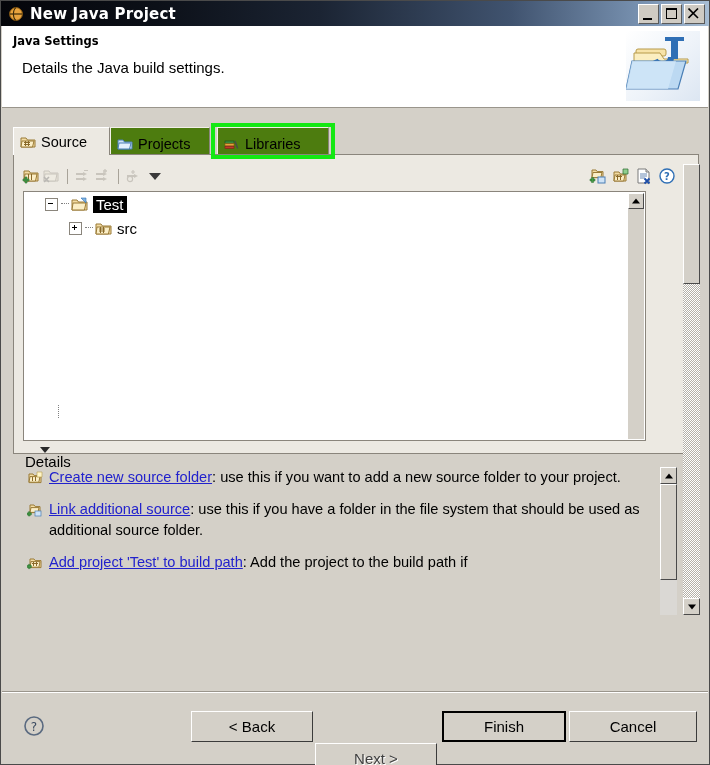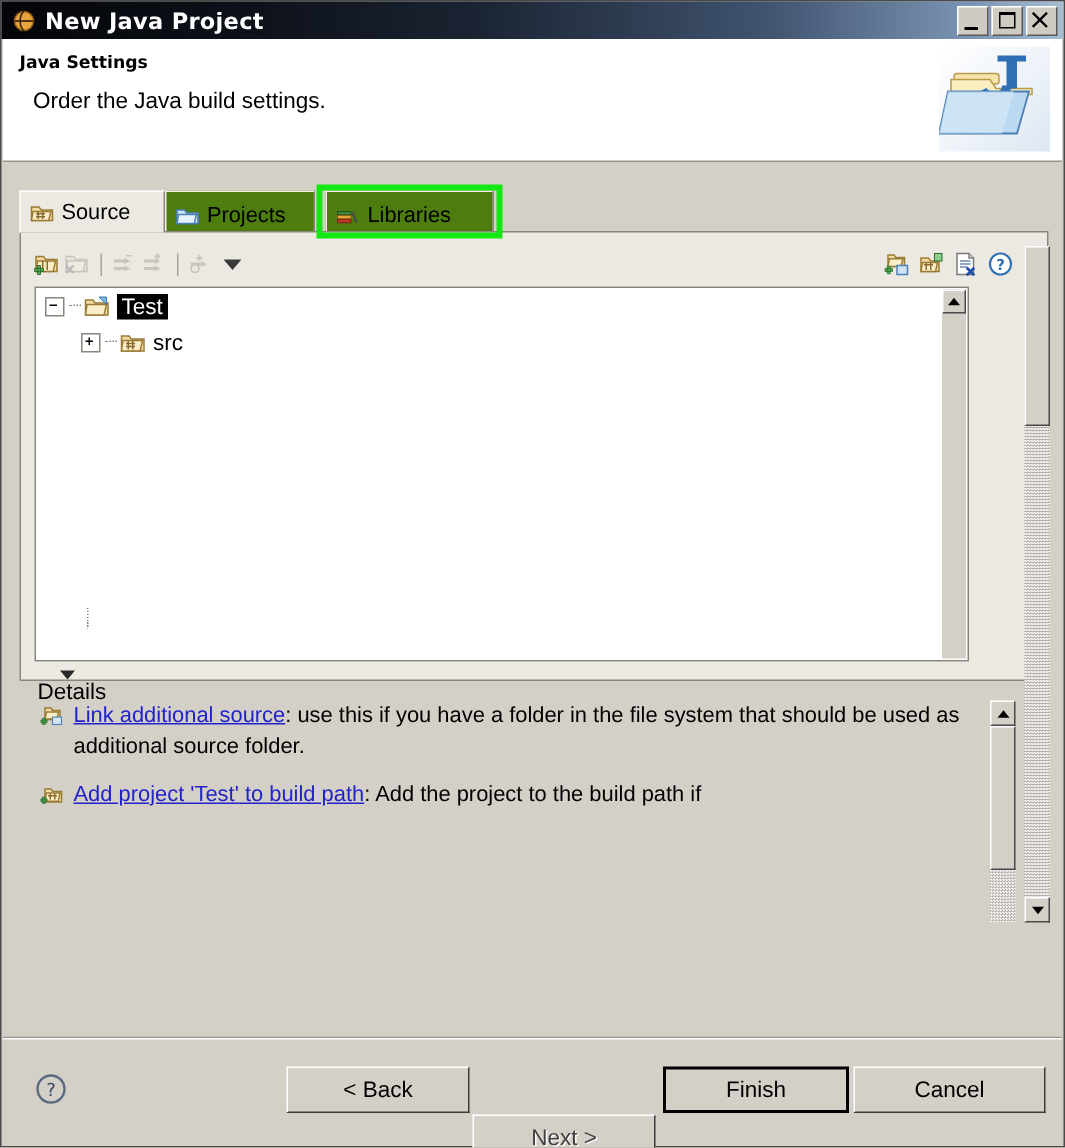--- a/index.html
+++ b/index.html
@@ -63,21 +63,21 @@
            display:flex;align-items:center;}
   .tbi{width:18px;height:18px;margin-right:2px;position:relative;flex:none;}
   .tbi.dim{opacity:.42;}
   .tbsep{width:1px;height:15px;background:#a8a399;margin:0 5px;flex:none;}
   .tb-caret{width:0;height:0;border-left:6px solid transparent;border-right:6px solid transparent;
             border-top:7px solid #3a3a3a;margin-left:5px;flex:none;}
   .tb-right{margin-left:auto;display:flex;align-items:center;gap:3px;}
 
   
   .treebox{position:absolute;left:22px;top:190px;width:623px;height:250px;
-           background:#fff;border:1px solid #8a857c;box-sizing:border-box;overflow:hidden;}
+           background:#fff;border:1px solid #8a857c;box-sizing:border-box;overflow:hidden;padding-left:15px;}
   .trow{display:flex;align-items:center;height:24px;padding-left:6px;font-size:15px;color:#000;}
   .trow.child{padding-left:30px;}
   .exp{width:11px;height:11px;border:1px solid #8a857c;background:#fff;margin-right:3px;
        position:relative;flex:none;}
   .exp::before{content:"";position:absolute;left:2px;top:4px;width:5px;height:1px;background:#000;}
   .exp.plus::after{content:"";position:absolute;left:4px;top:2px;width:1px;height:5px;background:#000;}
   .dots{width:8px;height:1px;border-top:1px dotted #808080;margin-right:2px;flex:none;}
   .ficon{width:18px;height:15px;margin-right:4px;position:relative;flex:none;}
   .tlabel{white-space:nowrap;}
   .tlabel.sel{background:#000;color:#fff;padding:0 3px;}
@@ -148,21 +148,21 @@
       <span class="tb-btn">
         <svg class="g" width="11" height="11" viewBox="0 0 11 11" style="position:absolute;left:3px;top:3px;transform:none;">
           <path d="M0.5 0.5 L10 10 M10 0.5 L0.5 10" stroke="#000" stroke-width="1.6"></path>
         </svg>
       </span>
     </span>
   </div>
 
   <div class="banner">
     <div class="banner-sub">Java Settings</div>
-    <div class="banner-desc">Order the Java build settings.</div>
+    <div class="banner-desc">Details the Java build settings.</div>
     <div class="banner-icon">
       <svg width="74" height="70" viewBox="0 0 74 70">
         <rect x="10" y="18" width="30" height="7" rx="2" fill="#f7e3a8" stroke="#b79a4a"></rect>
         <path d="M8 22 h26 l4 6 h24 v4 H8 z" fill="#fbeec0" stroke="#b79a4a"></path>
         <rect x="45" y="8" width="7" height="20" fill="#2f6fb5"></rect>
         <path d="M45 26 q0 7 -8 7 q-6 0 -8 -4" fill="none" stroke="#2f6fb5" stroke-width="6"></path>
         <rect x="39" y="6" width="19" height="4" fill="#2f6fb5"></rect>
         <path d="M6 30 h44 l10 0 l-8 28 H0 z" fill="#bcd9f2" stroke="#4a7fb5" stroke-width="1.2"></path>
         <path d="M6 30 h44 l-8 28 H0 z" fill="#d4e8fa" opacity=".7"></path>
       </svg>
@@ -338,20 +338,34 @@
     </div>
   </div>
 
   <div class="det-head">
     <span class="det-tw"></span>
     <span class="det-title">Details</span>
   </div>
 
   <div class="det-body">
 
+    <div class="ditem">
+      <span class="di">
+        <svg width="16" height="14" viewBox="0 0 16 14">
+          <path d="M2 3 h4 l1.2 1.6 H14 v7 H2 z" fill="#f3dca4" stroke="#9a7b36"></path>
+          <path d="M3 5.6 h10 l-1.2 5.6 H2 z" fill="#fbeec6" stroke="#9a7b36"></path>
+          <g fill="#8a6a2a">
+              <rect x="5" y="6" width="1" height="4"></rect>
+              <rect x="8" y="6" width="1" height="4"></rect>
+            </g>
+          <path d="M10 1 h5 v5 h-5 z" fill="#fff6c8" stroke="#b79a4a" stroke-width=".6"></path>
+        </svg>
+      </span>
+      <a class="lnk" href="#">Create new source folder</a><span>: use this if you want to add a new source folder to your project.</span>
+    </div>
 
     <div class="ditem">
       <span class="di">
         <svg width="16" height="14" viewBox="0 0 16 14">
           <path d="M3 2 h4 l1.2 1.6 H13 v6 H3 z" fill="#f3dca4" stroke="#9a7b36"></path>
           <path d="M4 4.6 h8 l-1.1 4.8 H3 z" fill="#fbeec6" stroke="#9a7b36"></path>
           <rect x="8" y="8" width="6" height="5" fill="#cfe3f6" stroke="#4a7fb5" stroke-width=".7"></rect>
           <path d="M0 10 h4.4 v1.8 H0 z M1.3 8.8 h1.8 v4.2 H1.3 z" fill="#4caf50" stroke="#2d6b2f" stroke-width=".5"></path>
         </svg>
       </span>

